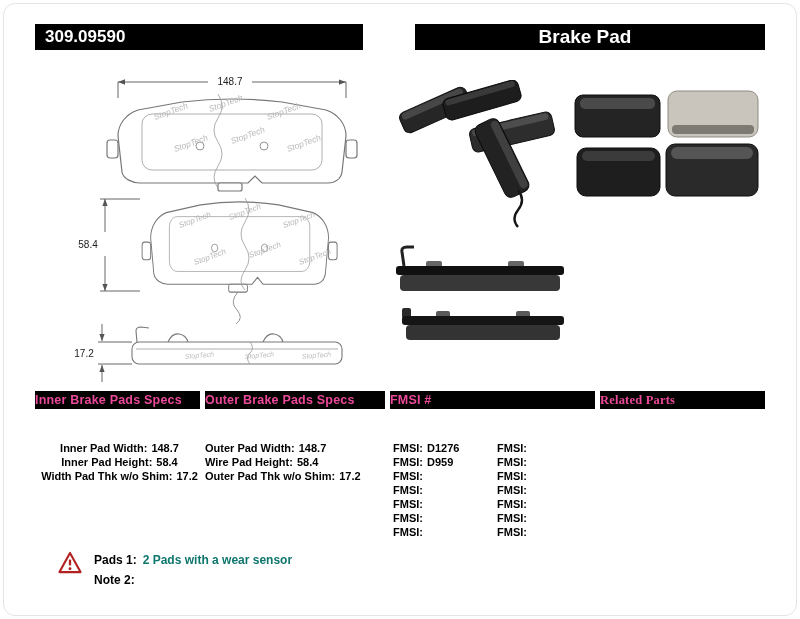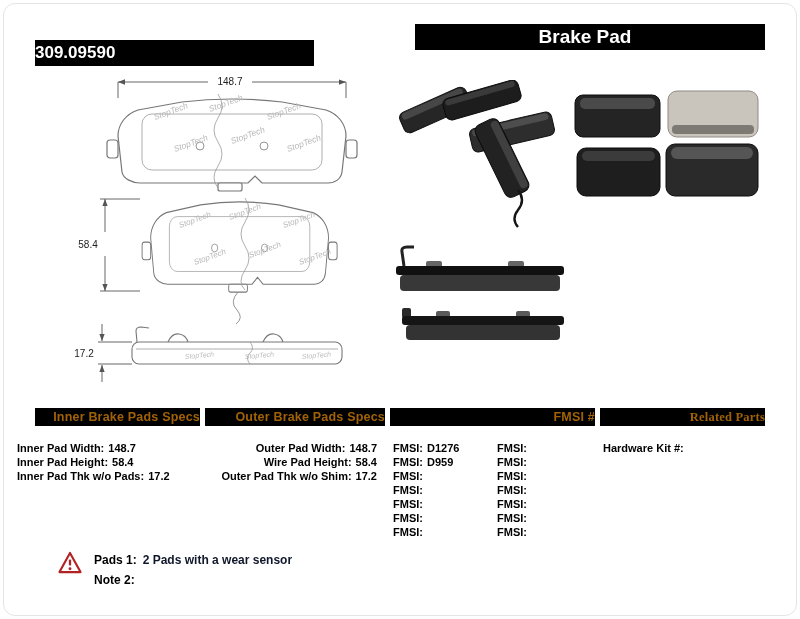--- a/index.html
+++ b/index.html
@@ -3,51 +3,51 @@
 <meta charset="utf-8">
 <style>
   * { margin:0; padding:0; box-sizing:border-box; }
   html,body { background:#fff; }
   body { font-family:"Liberation Sans", sans-serif; }
   .page { position:relative; width:800px; height:619px; background:#fff; overflow:hidden; }
   .page-border { position:absolute; inset:3px; border:1px solid #e4e4e4; border-radius:12px; pointer-events:none; }
 
   .hdr-bar { position:absolute; top:24px; height:26px; background:#000; color:#fff;
              display:flex; align-items:center; }
-  .hdr-left { left:35px; width:279px; font-size:17px; font-weight:bold;margin-top:16px; }
+  .hdr-left { left:35px; width:328px; padding-left:10px; font-size:17px; font-weight:bold; }
   .hdr-right { left:415px; width:350px; justify-content:center; padding-right:10px;
                font-size:19px; font-weight:bold; }
 
   .drawings { position:absolute; left:40px; top:60px; width:340px; height:340px; }
   .drawings text { font-family:"Liberation Sans", sans-serif; }
   .photos { position:absolute; left:390px; top:80px; width:380px; height:280px; }
 
-  .tbl-hdr { position:absolute; top:408px; height:18px; background:#000; color:#a16207;
+  .tbl-hdr { position:absolute; top:391px; height:18px; background:#000; color:#ec4899;
              font-weight:bold; font-size:12.5px; display:flex; align-items:center;
-             justify-content:flex-end; letter-spacing:0.2px; }
+             justify-content:flex-start; letter-spacing:0.2px; }
   .hdr-inner   { left:35px;  width:165px; }
   .hdr-outer   { left:205px; width:180px; }
   .hdr-fmsi    { left:390px; width:205px; }
   .hdr-related { left:600px; width:165px;font-family:Liberation Serif, serif; }
 
   .spec-col { position:absolute; top:441px; font-size:11px; font-weight:bold; color:#000; }
   .spec-row { height:14px; line-height:14px; white-space:nowrap; }
   .spec-row .v { margin-left:4px; }
-  .col-inner   { left:17px;  width:163px; text-align:left; }
-  .col-outer   { left:221px; width:156px; text-align:right; }
+  .col-inner   { left:38px;  width:163px; text-align:center; }
+  .col-outer   { left:205px; width:156px; }
   .col-fmsi1   { left:393px; width:100px; text-align:left; }
   .col-fmsi2   { left:497px; width:100px; text-align:left; }
   .col-related { left:603px; width:160px; text-align:left; }
 
   .warning-svg { position:absolute; left:57px; top:551px; width:26px; height:23px; }
   .note-line { position:absolute; left:94px; font-size:12px; white-space:nowrap; }
   .note-1 { top:553px; }
   .note-2 { top:573px; }
   .note-label { font-weight:bold; color:#000; }
-  .note-red { font-weight:bold; color:#0f172a; margin-left:6px; }
+  .note-red { font-weight:bold; color:#0f766e; margin-left:6px; }
 </style>
 </head>
 <body>
 
 <div class="page">
   <div class="page-border"></div>
 
   <div class="hdr-bar hdr-left">
     <span>309.09590</span>
   </div>
@@ -195,21 +195,21 @@
   <div class="tbl-hdr hdr-fmsi">
     <span>FMSI #</span>
   </div>
   <div class="tbl-hdr hdr-related">
     <span>Related Parts</span>
   </div>
 
   <div class="spec-col col-inner">
     <div class="spec-row"><span>Inner Pad Width:</span><span class="v">148.7</span></div>
     <div class="spec-row"><span>Inner Pad Height:</span><span class="v">58.4</span></div>
-    <div class="spec-row"><span>Inner Pad Thk w/o Pads:</span><span class="v">17.2</span></div>
+    <div class="spec-row"><span>Width Pad Thk w/o Shim:</span><span class="v">17.2</span></div>
   </div>
 
   <div class="spec-col col-outer">
     <div class="spec-row"><span>Outer Pad Width:</span><span class="v">148.7</span></div>
     <div class="spec-row"><span>Wire Pad Height:</span><span class="v">58.4</span></div>
     <div class="spec-row"><span>Outer Pad Thk w/o Shim:</span><span class="v">17.2</span></div>
   </div>
 
   <div class="spec-col col-fmsi1">
     <div class="spec-row"><span>FMSI:</span><span class="v">D1276</span></div>
@@ -224,23 +224,20 @@
   <div class="spec-col col-fmsi2">
     <div class="spec-row"><span>FMSI:</span><span class="v"></span></div>
     <div class="spec-row"><span>FMSI:</span><span class="v"></span></div>
     <div class="spec-row"><span>FMSI:</span><span class="v"></span></div>
     <div class="spec-row"><span>FMSI:</span><span class="v"></span></div>
     <div class="spec-row"><span>FMSI:</span><span class="v"></span></div>
     <div class="spec-row"><span>FMSI:</span><span class="v"></span></div>
     <div class="spec-row"><span>FMSI:</span><span class="v"></span></div>
   </div>
 
-  <div class="spec-col col-related">
-    <div class="spec-row"><span>Hardware Kit #:</span><span class="v"></span></div>
-  </div>
 
   <svg class="warning-svg" viewBox="0 0 26 24">
     <path d="M13 2 L24 22 L2 22 Z" fill="none" stroke="#b22222" stroke-width="2.2" stroke-linejoin="round"></path>
     <line x1="13" y1="9" x2="13" y2="15" stroke="#b22222" stroke-width="2.4"></line>
     <circle cx="13" cy="18.5" r="1.5" fill="#b22222"></circle>
   </svg>
   <div class="note-line note-1">
     <span class="note-label">Pads 1:</span><span class="note-red">2 Pads with a wear sensor</span>
   </div>
   <div class="note-line note-2">

